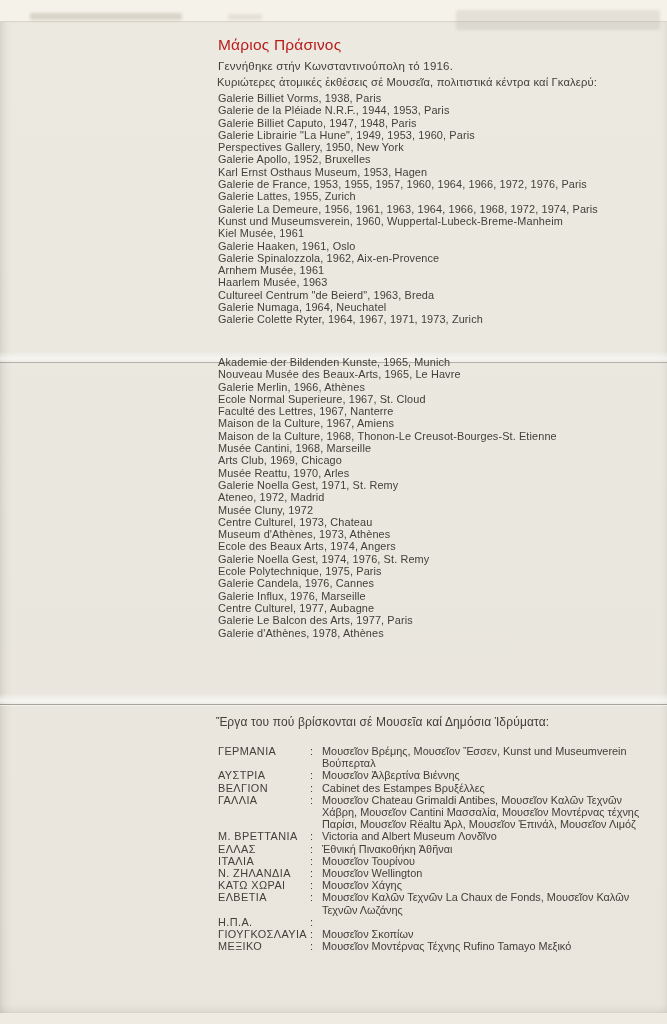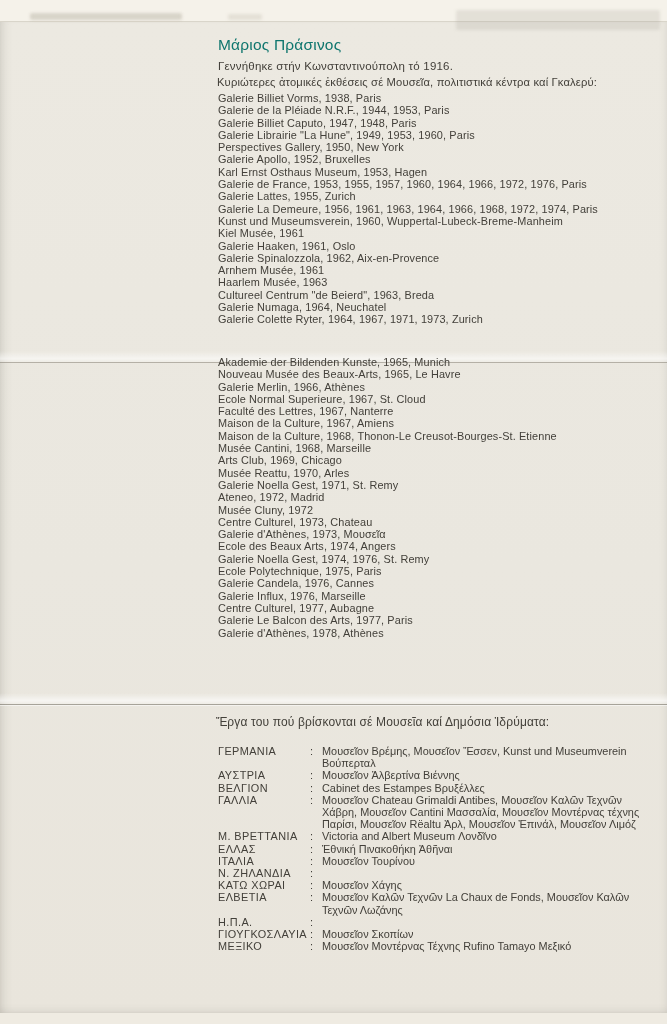--- a/index.html
+++ b/index.html
@@ -37,21 +37,21 @@
     box-shadow:0 1px 0 rgba(255,255,255,.5);
   }
   
   .artifact{position:absolute;filter:blur(1.6px);border-radius:2px;pointer-events:none}
   .artifact-1{left:30px;top:13px;width:152px;height:7px;background:rgba(168,162,146,.38)}
   .artifact-2{left:456px;top:10px;width:204px;height:20px;background:rgba(163,158,148,.22)}
   .artifact-3{left:228px;top:14px;width:34px;height:6px;background:rgba(168,162,146,.22)}
   
   .page-title{
     position:absolute;left:218px;top:36px;margin:0;
-    font-size:15.5px;font-weight:400;letter-spacing:.2px;color:#0f766e;
+    font-size:15.5px;font-weight:400;letter-spacing:.2px;color:#b91c1c;
   }
   .birth-line{position:absolute;left:218px;top:60px;font-size:11.5px;letter-spacing:.2px}
   .intro-line{position:absolute;left:217px;top:76px;font-size:11.2px;letter-spacing:.15px}
   .list{position:absolute;left:218px;width:445px;font-size:10.9px;letter-spacing:.12px}
   .list .line{line-height:12.3px;white-space:nowrap}
   .list-1{top:92px}
   .list-2{top:356px}
   .works-heading{position:absolute;left:216px;top:715px;font-size:12px;letter-spacing:.15px}
   .country-table{position:absolute;left:218px;top:745px;width:432px;font-size:10.9px}
   .crow{display:grid;grid-template-columns:92px 12px 328px;line-height:12.2px}
@@ -140,21 +140,21 @@
     <div class="line">Musée Reattu, 1970, Arles</div>
 
     <div class="line">Galerie Noella Gest, 1971, St. Remy</div>
 
     <div class="line">Ateneo, 1972, Madrid</div>
 
     <div class="line">Musée Cluny, 1972</div>
 
     <div class="line">Centre Culturel, 1973, Chateau</div>
 
-    <div class="line">Galerie d'Athènes, 1973, Μουσεῖα</div>
+    <div class="line">Museum d'Athènes, 1973, Athènes</div>
 
     <div class="line">Ecole des Beaux Arts, 1974, Angers</div>
 
     <div class="line">Galerie Noella Gest, 1974, 1976, St. Remy</div>
 
     <div class="line">Ecole Polytechnique, 1975, Paris</div>
 
     <div class="line">Galerie Candela, 1976, Cannes</div>
 
     <div class="line">Galerie Influx, 1976, Marseille</div>
@@ -208,20 +208,21 @@
 
     <div class="crow">
       <span class="cname">ΙΤΑΛΙΑ</span>
       <span class="colon">:</span>
       <span class="cval">Μουσεῖον Τουρίνου</span>
     </div>
 
     <div class="crow">
       <span class="cname">Ν. ΖΗΛΑΝΔΙΑ</span>
       <span class="colon">:</span>
+      <span class="cval">Μουσεῖον Wellington</span>
     </div>
 
     <div class="crow">
       <span class="cname">ΚΑΤΩ ΧΩΡΑΙ</span>
       <span class="colon">:</span>
       <span class="cval">Μουσεῖον Χάγης</span>
     </div>
 
     <div class="crow">
       <span class="cname">ΕΛΒΕΤΙΑ</span>

